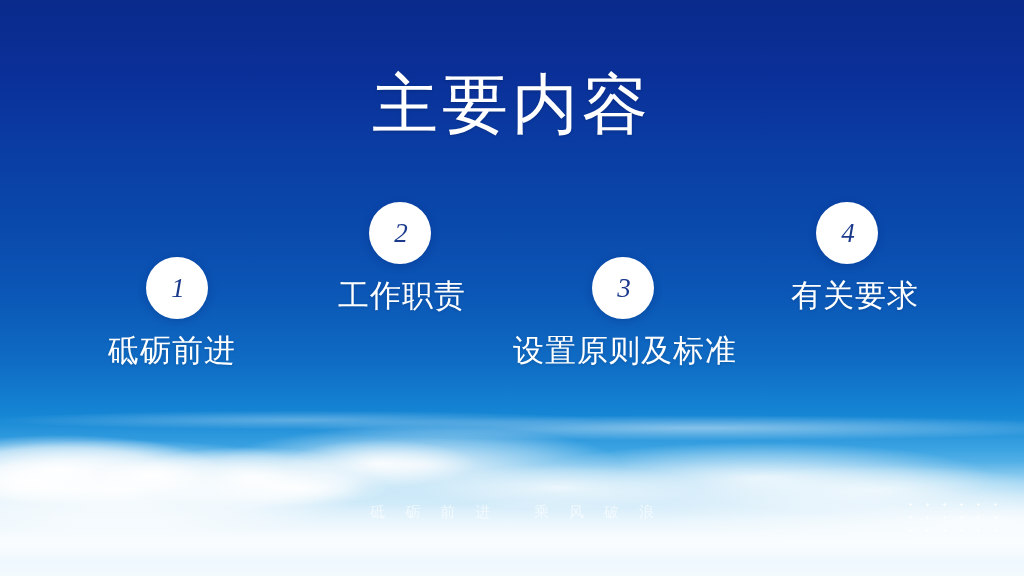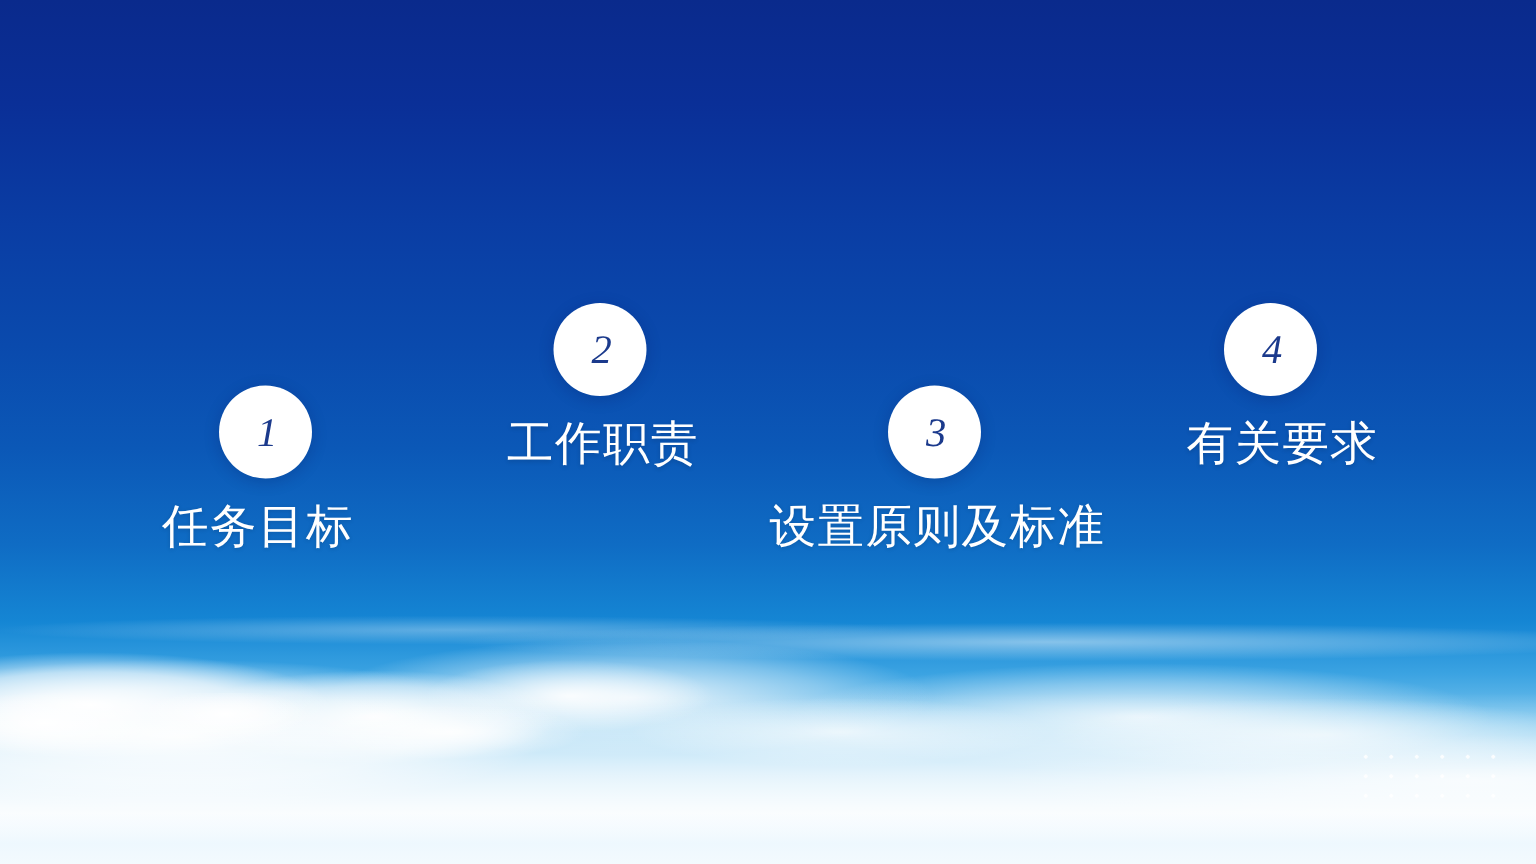--- a/index.html
+++ b/index.html
@@ -157,26 +157,27 @@
 <body>
 
 <div id="slide">
 
   <div class="cloudband" id="cloud-wisp"></div>
   <div class="cloudband" id="cloud-haze"></div>
   <div class="cloudband" id="cloud-crest"></div>
   <div class="cloudband" id="cloud-foam"></div>
   <div class="cloudband" id="sea-bottom"></div>
 
+  <div id="title">主要内容</div>
 
   <div class="step" id="step-1">
     <div class="circle">
       <span class="circle-num">1</span>
     </div>
-    <div class="step-label">任务目标</div>
+    <div class="step-label">砥砺前进</div>
   </div>
 
   <div class="step" id="step-2">
     <div class="circle">
       <span class="circle-num">2</span>
     </div>
     <div class="step-label">工作职责</div>
   </div>
 
   <div class="step" id="step-3">
@@ -186,16 +187,17 @@
     <div class="step-label">设置原则及标准</div>
   </div>
 
   <div class="step" id="step-4">
     <div class="circle">
       <span class="circle-num">4</span>
     </div>
     <div class="step-label">有关要求</div>
   </div>
 
+  <div id="watermark">砥砺前进 乘风破浪</div>
 
   <div id="dot-grid"></div>
 
 </div>
 
 </body></html>

